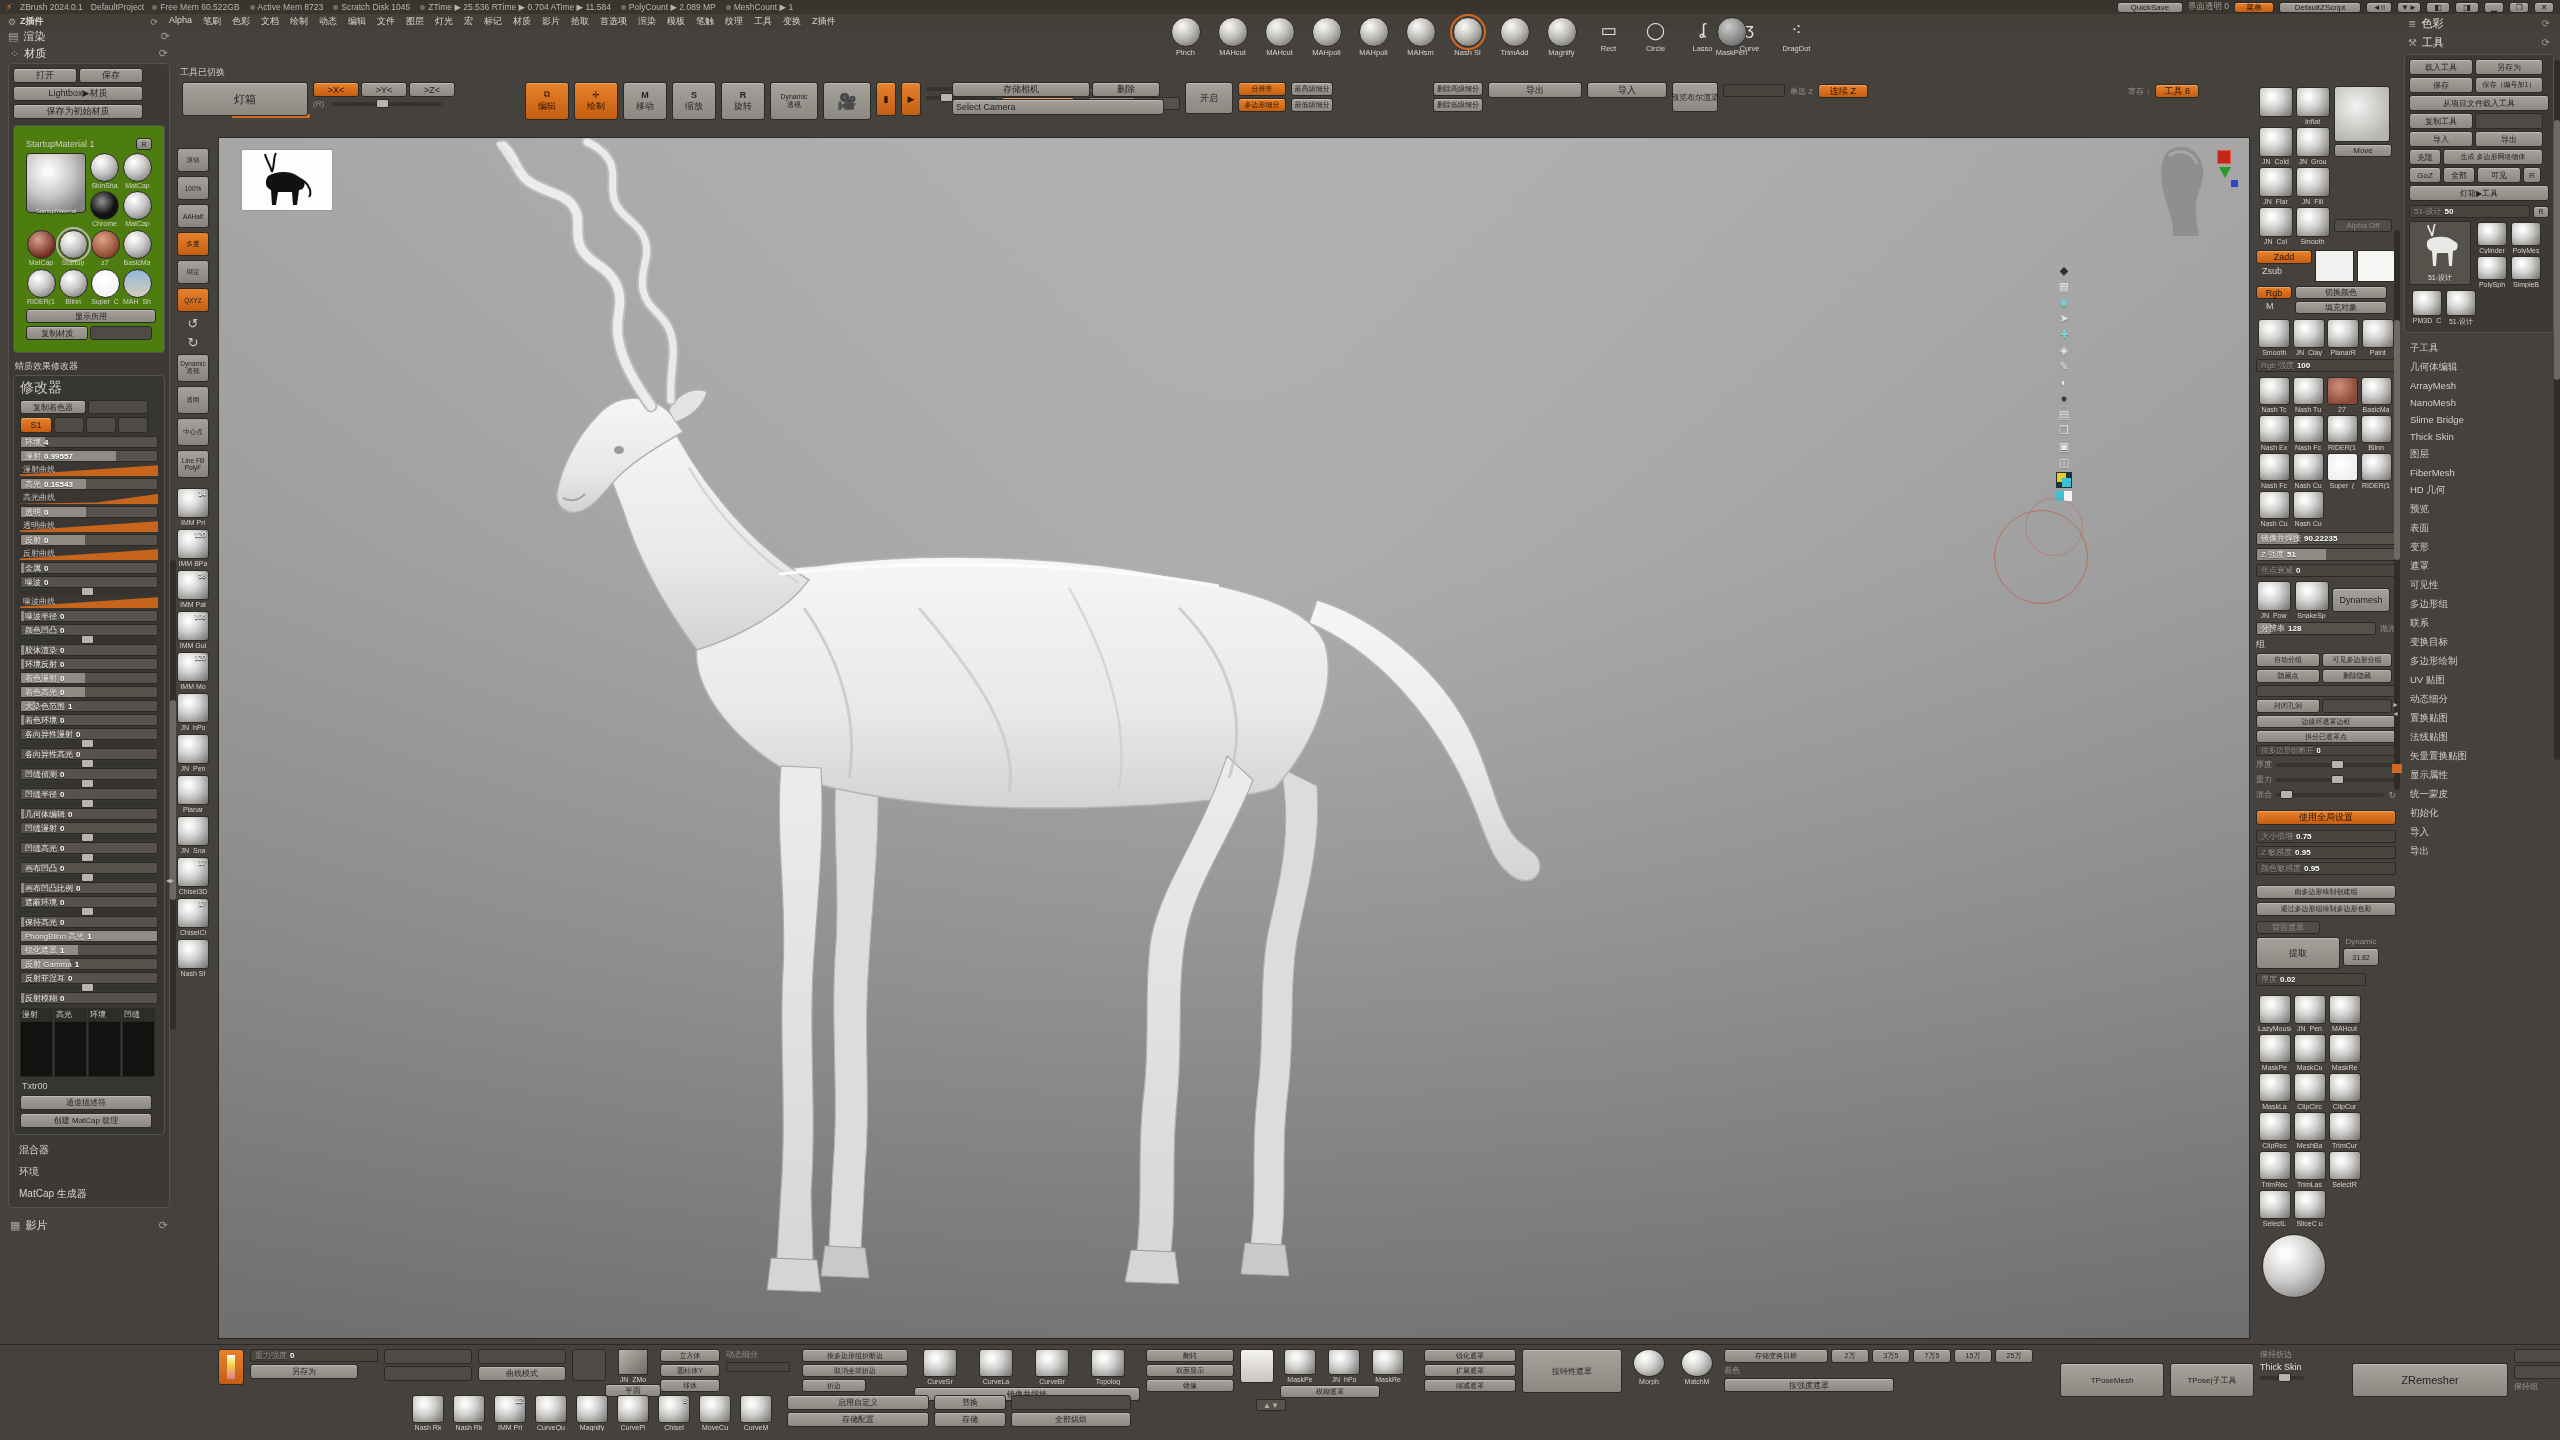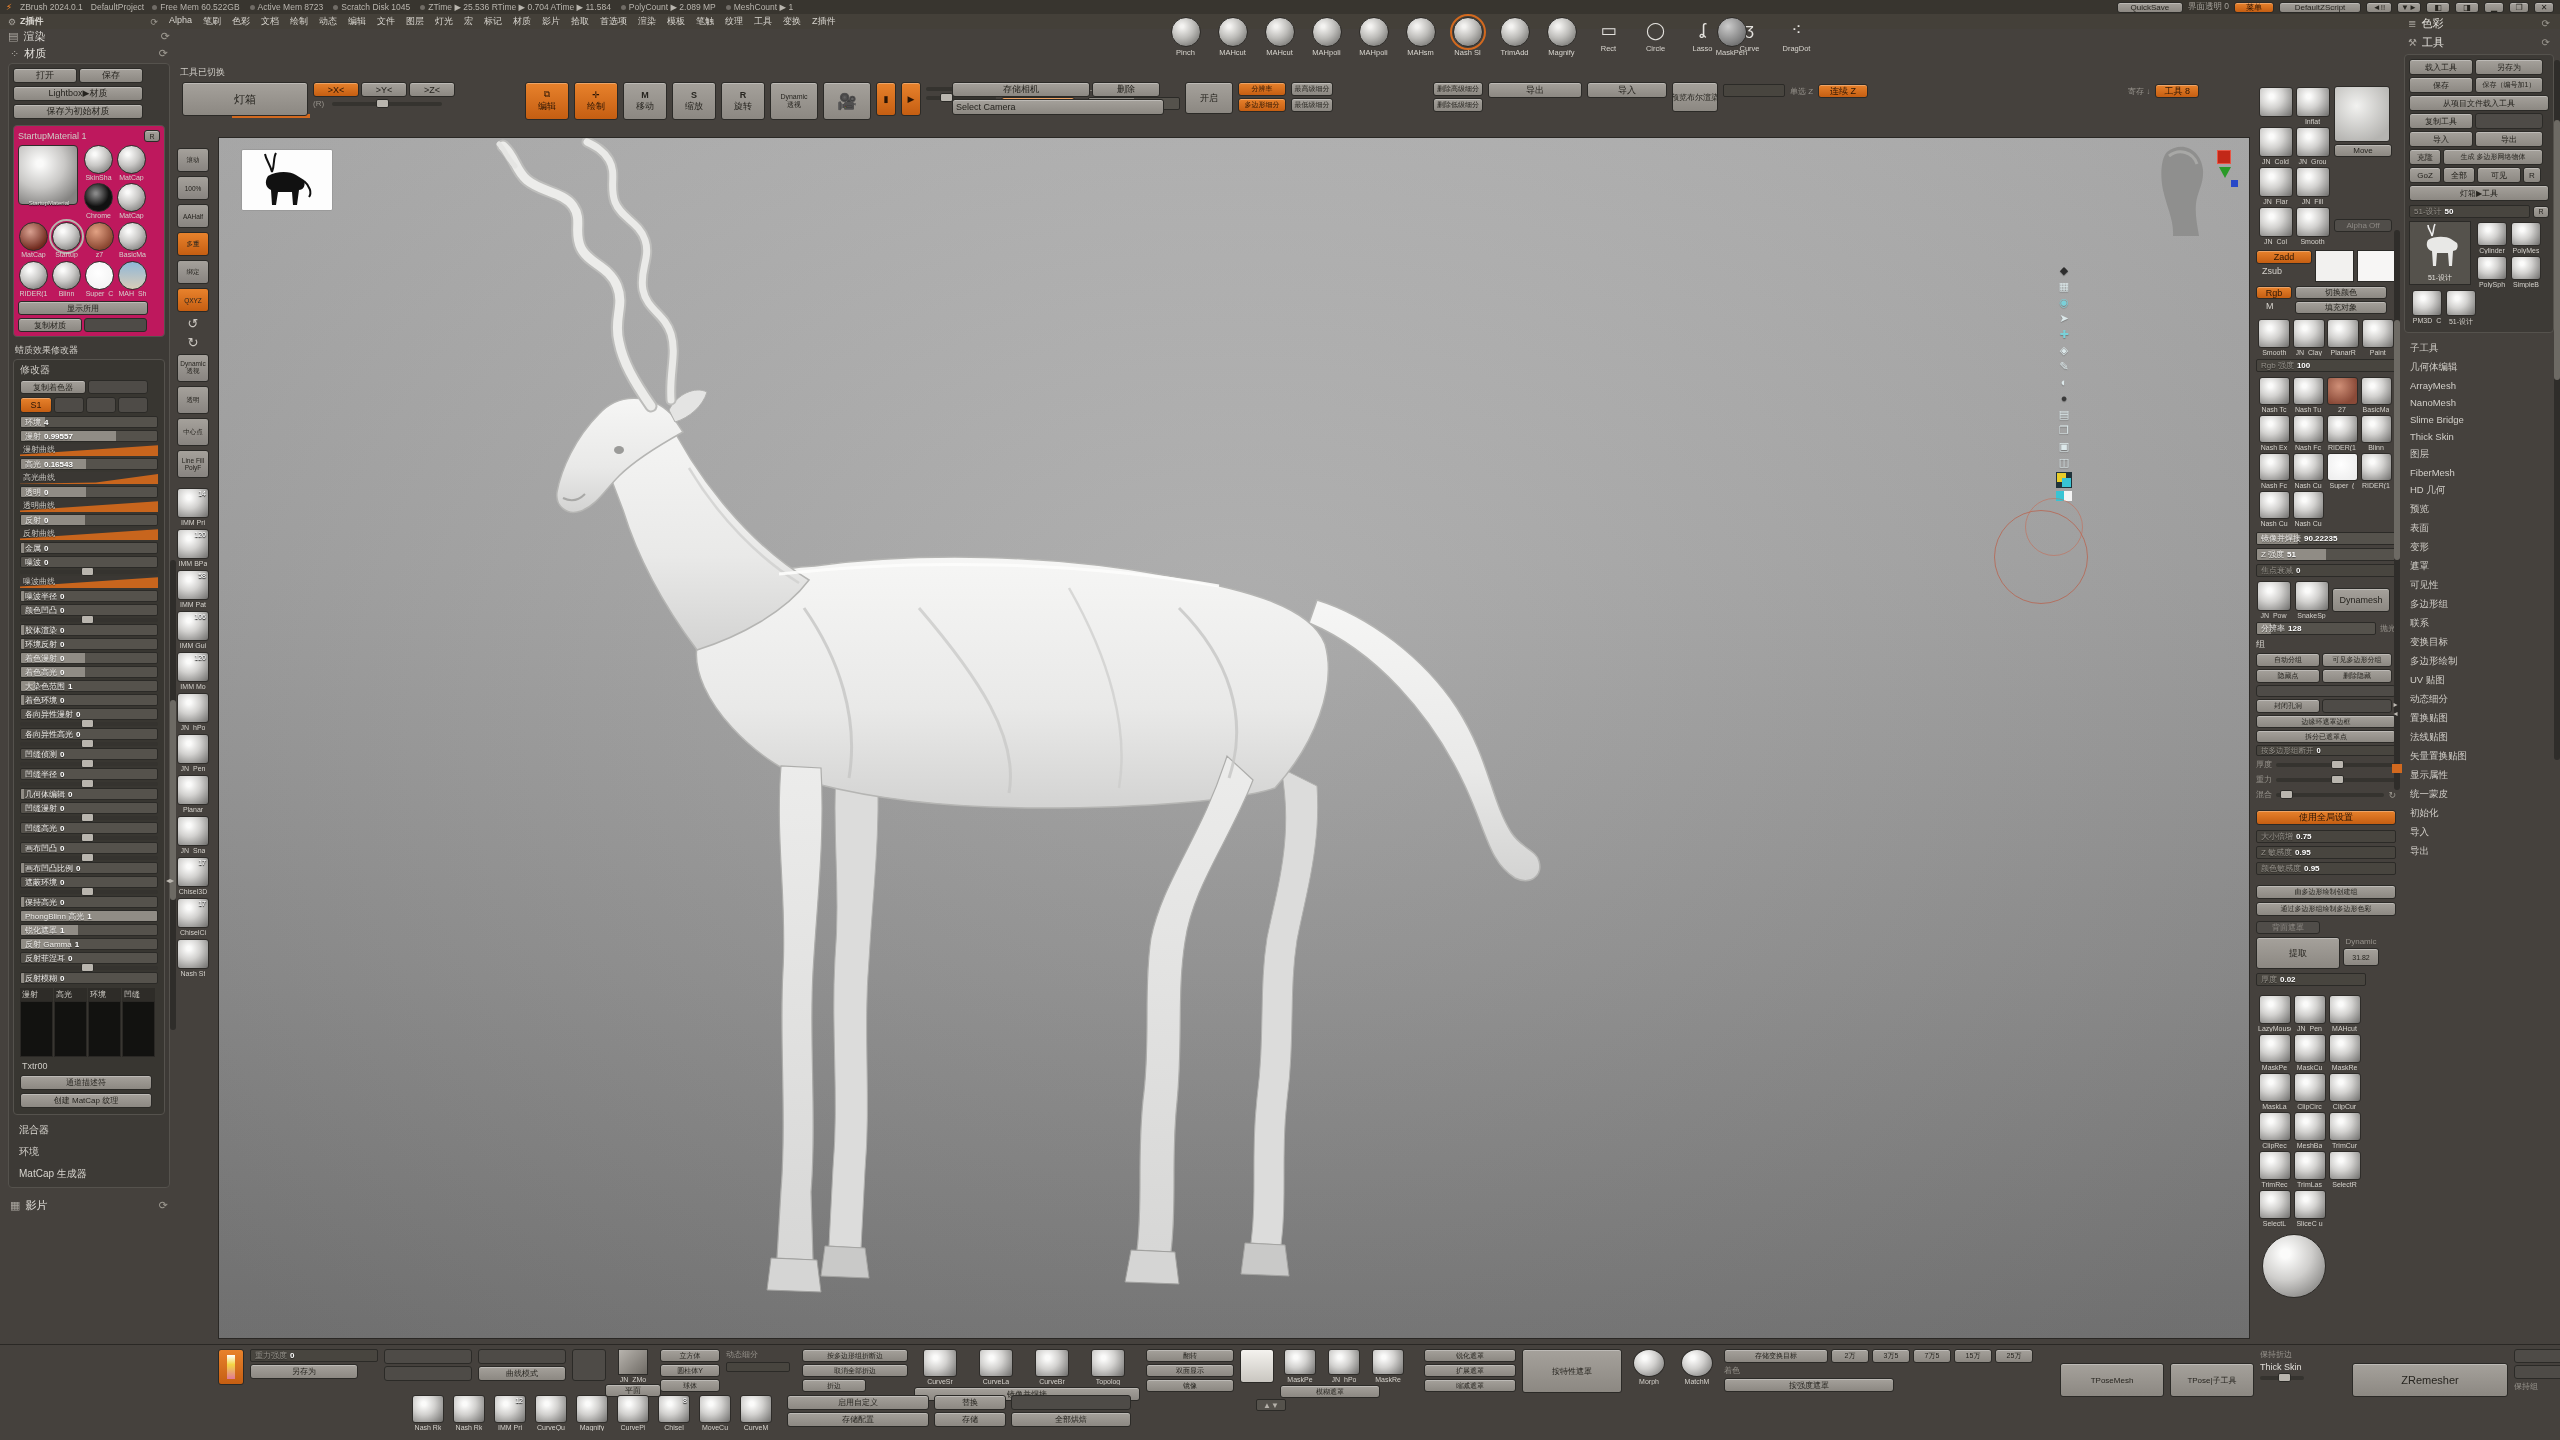--- a/index.html
+++ b/index.html
@@ -349,21 +349,21 @@
     <span>材质</span>
     <span style="margin-left:auto;color:#9b978f">⟳</span>
   </div>
   <div class="panel" style="padding:4px">
     <div class="hstack">
       <span class="btn" style="width:64px;height:15px">打开</span>
       <span class="btn" style="width:64px;height:15px">保存</span>
     </div>
     <div class="btn" style="width:130px;height:15px;margin-top:3px">Lightbox▶材质</div>
     <div class="btn" style="width:130px;height:15px;margin-top:3px">保存为初始材质</div>
-    <div class="panel" style="margin-top:6px;background:#be185d;padding:4px">
+    <div class="panel" style="margin-top:6px;background:#4d7c0f;padding:12px">
       <div style="display:flex;align-items:center">
         <span style="font-size:9px;color:#cfccc6">StartupMaterial 1</span>
         <span class="btn tiny" style="width:16px;height:12px;margin-left:auto">R</span>
       </div>
       <div style="display:flex;gap:3px;margin-top:3px">
         <div style="position:relative;width:62px;height:62px">
           <div class="mat" style="width:60px;height:60px;border-radius:4px"></div>
           <div style="position:absolute;bottom:1px;left:0;right:0;font-size:6px;text-align:center;color:#e8e6e2;text-shadow:0 1px 1px #000">StartupMaterial</div>
         </div>
         <div style="display:flex;flex-direction:column;gap:2px">
@@ -430,21 +430,21 @@
           </span>
         </div>
       <div class="btn small" style="width:130px;height:14px;margin-top:4px">显示所用</div>
       <div class="hstack" style="margin-top:3px">
         <span class="btn small" style="width:64px;height:14px">复制材质</span>
         <span class="btn blank" style="width:63px;height:14px"></span>
       </div>
     </div>
     <div style="font-size:9px;color:#cfccc6;margin:7px 2px 2px">蜡质效果修改器</div>
     <div class="panel" style="background:#383631;padding:3px 0">
-      <div style="font-size:10px;color:#cfccc6;padding:0 6px">修改器</div>
+      <div style="font-size:14px;color:#cfccc6;padding:0 6px">修改器</div>
       <div class="hstack" style="margin:3px 6px">
         <span class="btn small" style="width:66px;height:14px">复制着色器</span>
         <span class="btn blank" style="width:60px;height:14px"></span>
       </div>
       <div class="hstack" style="margin:3px 6px">
         <span class="btn orange" style="width:32px;height:16px">S1</span>
         <span class="btn blank" style="width:30px;height:16px"></span>
         <span class="btn blank" style="width:30px;height:16px"></span>
         <span class="btn blank" style="width:30px;height:16px"></span>
       </div>

